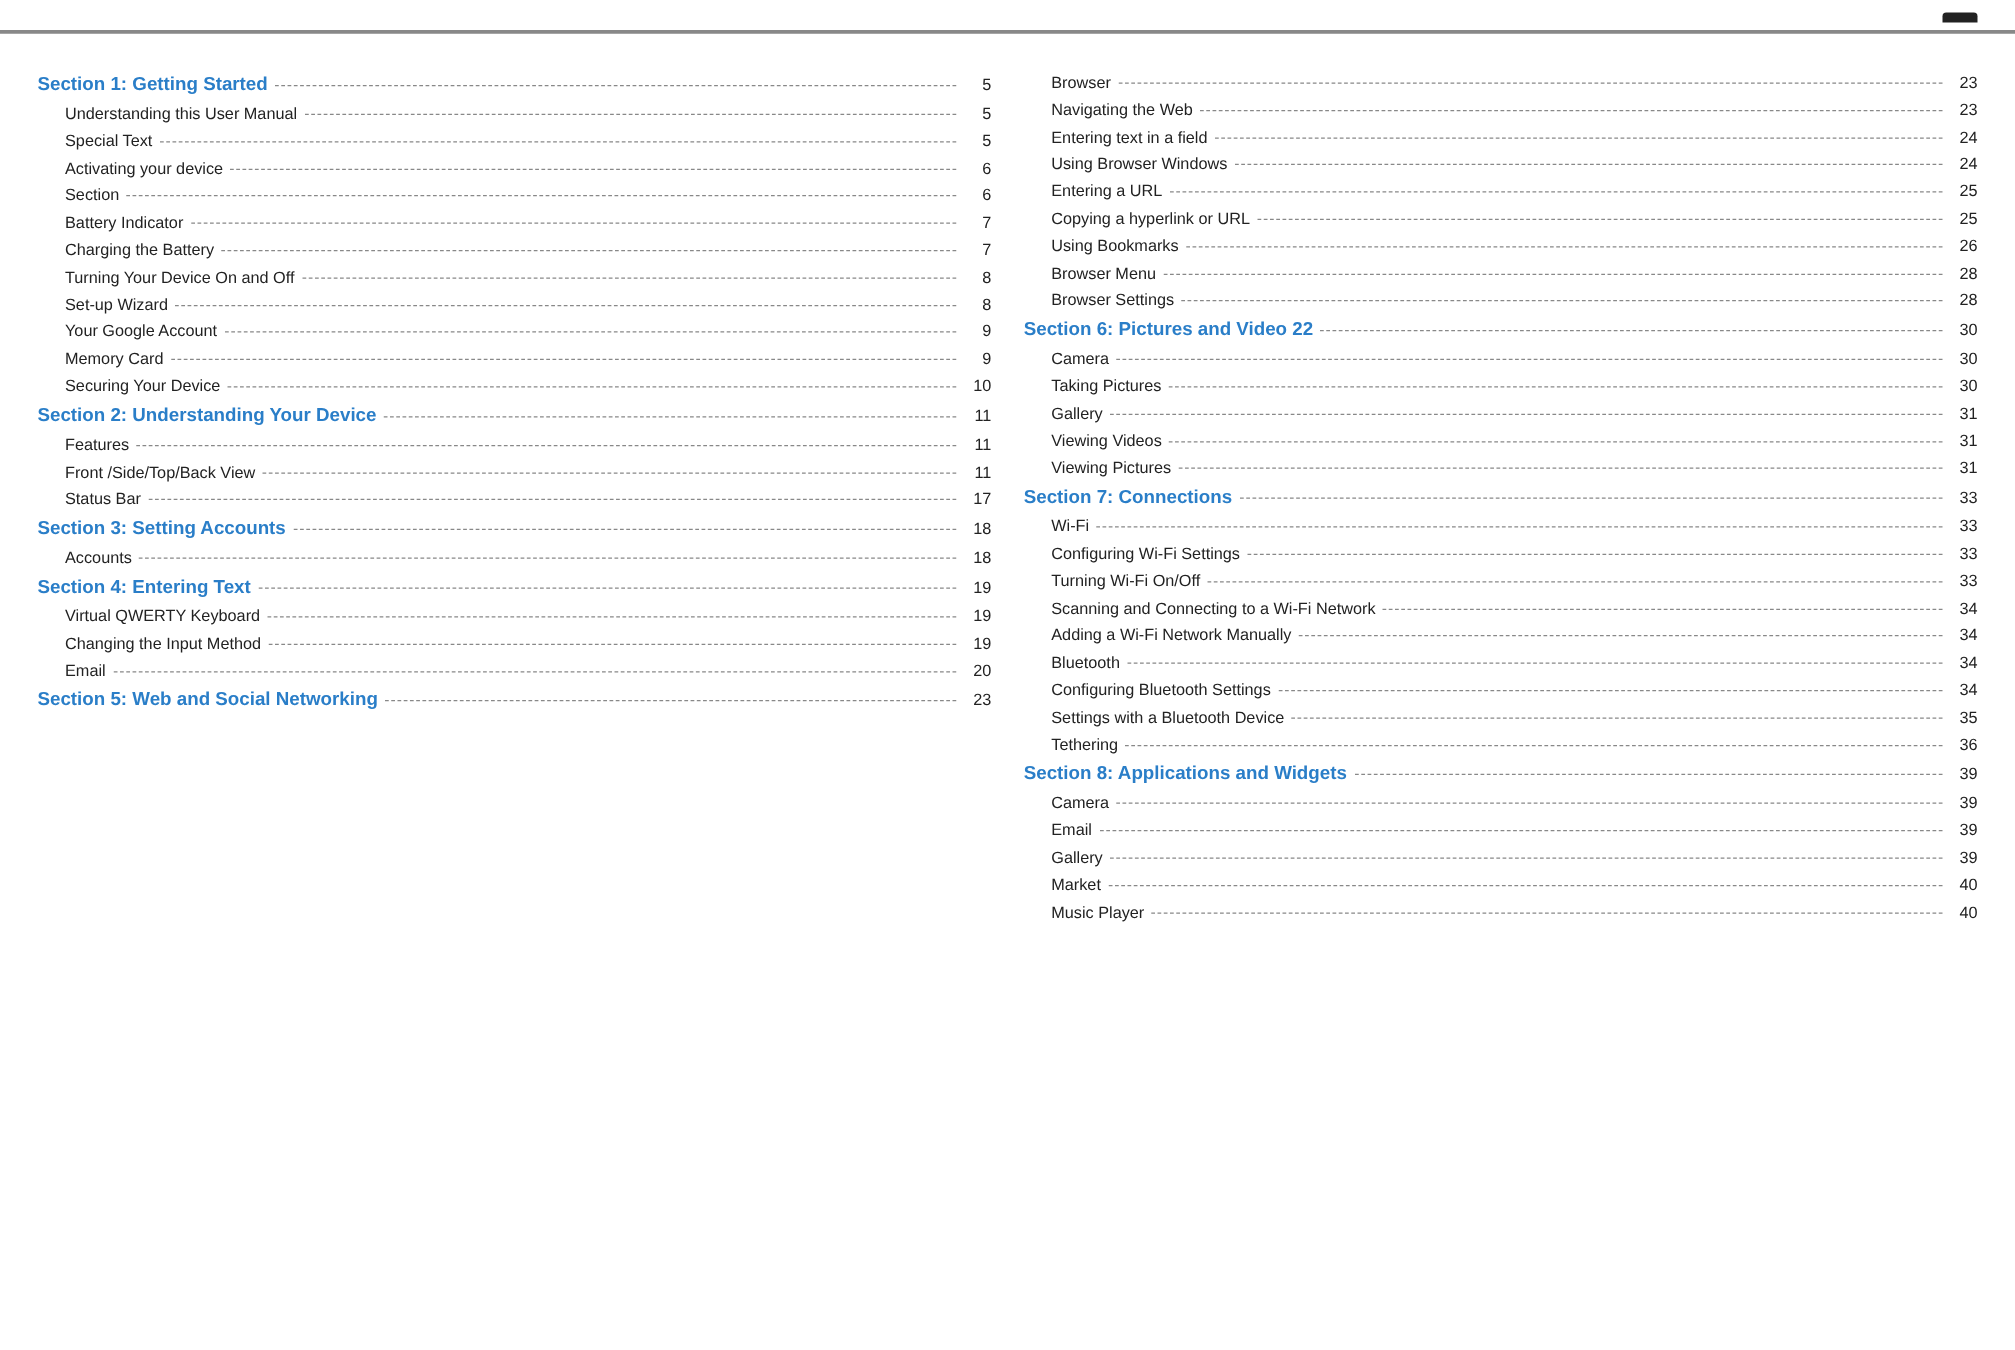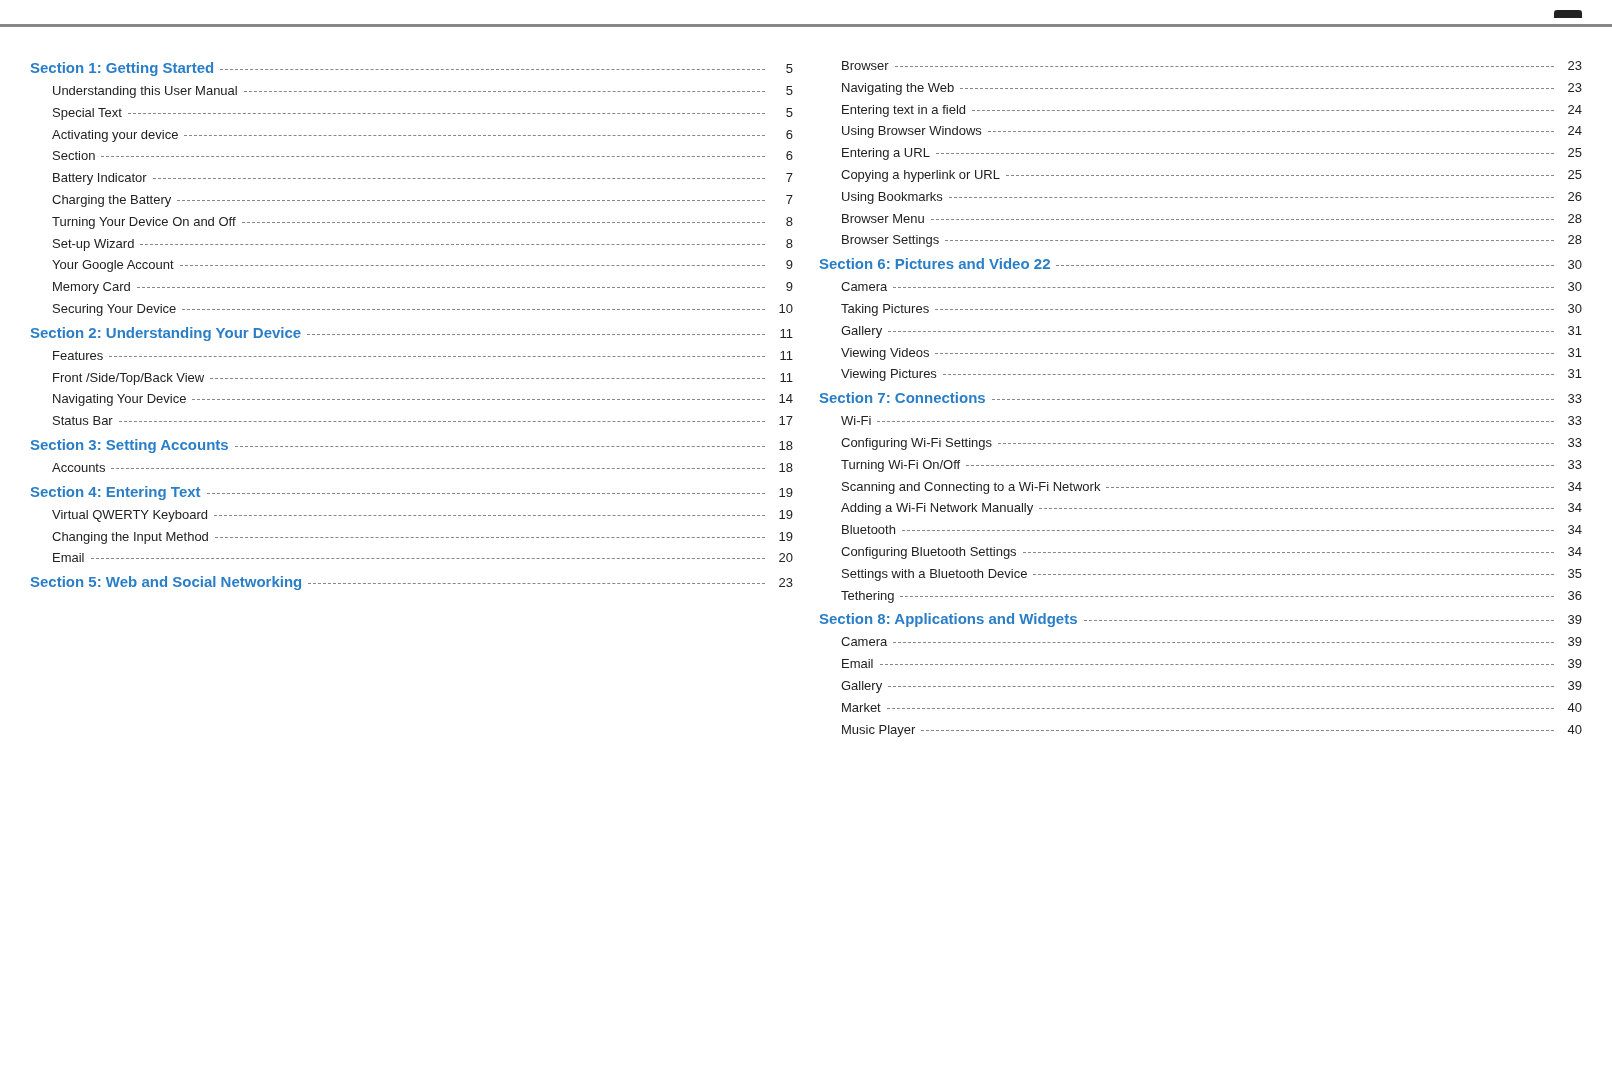--- a/index.html
+++ b/index.html
@@ -162,25 +162,20 @@
         <span class="toc-label">Features</span>
         <span class="toc-dots"></span>
         <span class="toc-page">11</span>
       </div>
       <div class="toc-row indent">
         <span class="toc-label">Front /Side/Top/Back  View</span>
         <span class="toc-dots"></span>
         <span class="toc-page">11</span>
       </div>
       <div class="toc-row indent">
-        <span class="toc-label">Navigating Your Device</span>
-        <span class="toc-dots"></span>
-        <span class="toc-page">14</span>
-      </div>
-      <div class="toc-row indent">
         <span class="toc-label">Status Bar</span>
         <span class="toc-dots"></span>
         <span class="toc-page">17</span>
       </div>
       <div class="toc-row section-row">
         <span class="toc-label">Section 3: Setting Accounts</span>
         <span class="toc-dots"></span>
         <span class="toc-page">18</span>
       </div>
       <div class="toc-row indent">

